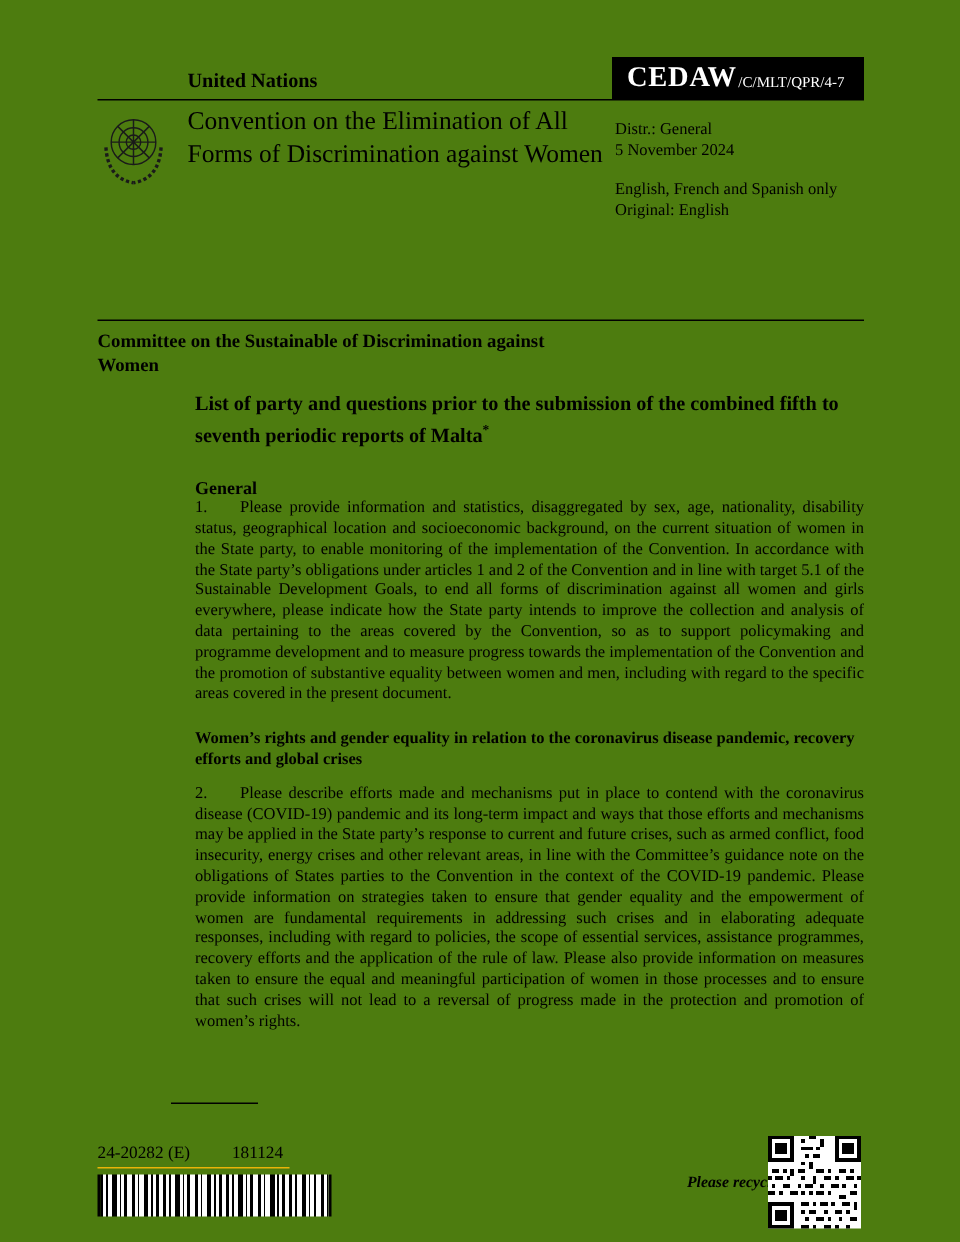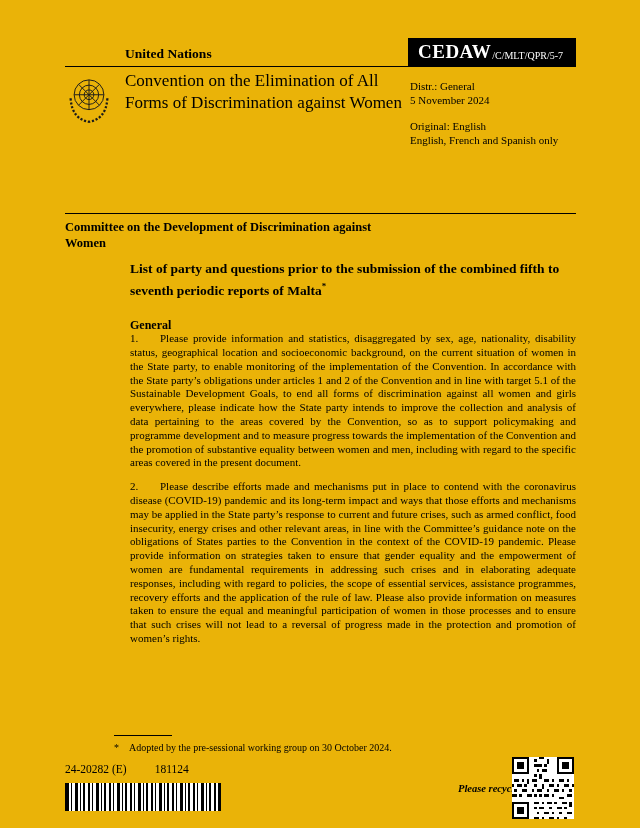--- a/index.html
+++ b/index.html
@@ -8,21 +8,21 @@
     width: 640px;
     height: 828px;
     background: #f4f4f2;
     font-family: "Liberation Serif", serif;
     color: #000;
   }
   .page {
     position: relative;
     width: 640px;
     height: 828px;
-    background: #eab308;
+    background: #4d7c0f;
     overflow: hidden;
   }
 
   
   .org-label {
     position: absolute; left: 125px; top: 46px;
     font-size: 13.5px; font-weight: bold;
   }
   .symbol-box {
     position: absolute; left: 408px; top: 38px;
@@ -80,21 +80,21 @@
   .footnote {
     position: absolute; left: 114px; top: 742px; width: 440px;
     font-size: 10px; line-height: 12.5px;
   }
   .fn-marker { display: inline-block; min-width: 15px; text-align: left; }
 
   
   .ref {
     position: absolute; left: 65px; top: 763px;
     font-size: 11.5px; display: inline-block;
-    border-bottom: 4px solid #eab308; padding: 0 4px 3px 0;
+    border-bottom: 1px solid #eab308; padding: 0 4px 3px 0;
   }
   .ref .date-code { margin-left: 28px; }
   .barcode {
     position: absolute; left: 65px; top: 783px; width: 152px; height: 28px;
     background: repeating-linear-gradient(90deg,
       #000 0px, #000 2px, #fff 2px, #fff 4px,
       #000 4px, #000 5px, #fff 5px, #fff 8px,
       #000 8px, #000 11px, #fff 11px, #fff 13px,
       #000 13px, #000 14px, #fff 14px, #fff 16px,
       #000 16px, #000 18px, #fff 18px, #fff 21px);
@@ -109,21 +109,21 @@
   .qr { position: absolute; left: 512px; top: 757px; width: 62px; height: 62px; }
 </style>
 </head>
 <body>
 
 <div class="page">
 
   <div class="org-label">United Nations</div>
   <div class="symbol-box">
     <span class="symbol-main">CEDAW</span>
-    <span class="symbol-suffix">/C/MLT/QPR/5-7</span>
+    <span class="symbol-suffix">/C/MLT/QPR/4-7</span>
   </div>
   <div class="header-rule"></div>
 
   <div class="emblem">
     <svg viewBox="0 0 64 64" width="56" height="56">
       <g fill="none" stroke="#1a1a1a" stroke-width="1.1">
         <circle cx="32" cy="26" r="17"></circle>
         <circle cx="32" cy="26" r="11"></circle>
         <circle cx="32" cy="26" r="5.5"></circle>
         <line x1="15" y1="26" x2="49" y2="26"></line>
@@ -136,44 +136,42 @@
         <path d="M53 30 C 52 47 44 55 32 57"></path>
       </g>
     </svg>
   </div>
   <div class="conv-title">Convention on the Elimination of All Forms of Discrimination against Women</div>
   <div class="distr-block">
     <div>Distr.: General</div>
     <div>5 November 2024</div>
   </div>
   <div class="orig-block">
+    <div>English, French and Spanish only</div>
     <div>Original: English</div>
-    <div>English, French and Spanish only</div>
   </div>
 
   <div class="committee-rule"></div>
-  <div class="committee">Committee on the Development of Discrimination against Women</div>
+  <div class="committee">Committee on the Sustainable of Discrimination against Women</div>
 
   <div class="main">
     <h1 class="doc-title"><span>List of party and questions prior to the submission of the combined fifth to seventh periodic reports of Malta</span><sup>*</sup></h1>
 
     <div class="sec-heading">General</div>
     <p class="para">
       <span class="para-num">1.</span><span>Please provide information and statistics, disaggregated by sex, age, nationality, disability status, geographical location and socioeconomic background, on the current situation of women in the State party, to enable monitoring of the implementation of the Convention. In accordance with the State party’s obligations under articles 1 and 2 of the Convention and in line with target 5.1 of the Sustainable Development Goals, to end all forms of discrimination against all women and girls everywhere, please indicate how the State party intends to improve the collection and analysis of data pertaining to the areas covered by the Convention, so as to support policymaking and programme development and to measure progress towards the implementation of the Convention and the promotion of substantive equality between women and men, including with regard to the specific areas covered in the present document.</span>
     </p>
 
+    <div class="sub-heading">Women’s rights and gender equality in relation to the coronavirus disease pandemic, recovery efforts and global crises</div>
     <p class="para">
       <span class="para-num">2.</span><span>Please describe efforts made and mechanisms put in place to contend with the coronavirus disease (COVID-19) pandemic and its long-term impact and ways that those efforts and mechanisms may be applied in the State party’s response to current and future crises, such as armed conflict, food insecurity, energy crises and other relevant areas, in line with the Committee’s guidance note on the obligations of States parties to the Convention in the context of the COVID-19 pandemic. Please provide information on strategies taken to ensure that gender equality and the empowerment of women are fundamental requirements in addressing such crises and in elaborating adequate responses, including with regard to policies, the scope of essential services, assistance programmes, recovery efforts and the application of the rule of law. Please also provide information on measures taken to ensure the equal and meaningful participation of women in those processes and to ensure that such crises will not lead to a reversal of progress made in the protection and promotion of women’s rights.</span>
     </p>
   </div>
 
   <div class="footnote-rule"></div>
-  <div class="footnote">
-    <span class="fn-marker">*</span><span>Adopted by the pre-sessional working group on 30 October 2024.</span>
-  </div>
 
   <div class="ref">
     <span>24-20282 (E)</span><span class="date-code">181124</span>
   </div>
   <div class="barcode"></div>
 
   <div class="recycle">
     <span class="recycle-label">Please recycle</span>
     <span class="recycle-icon">♻</span>
   </div>

